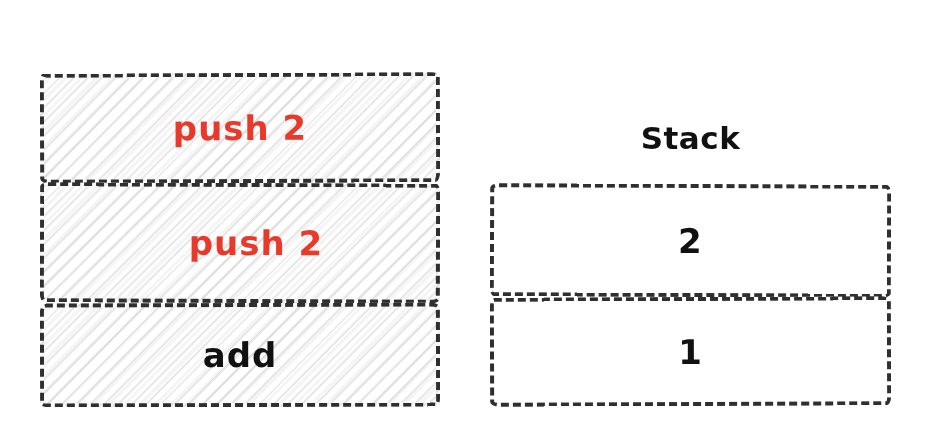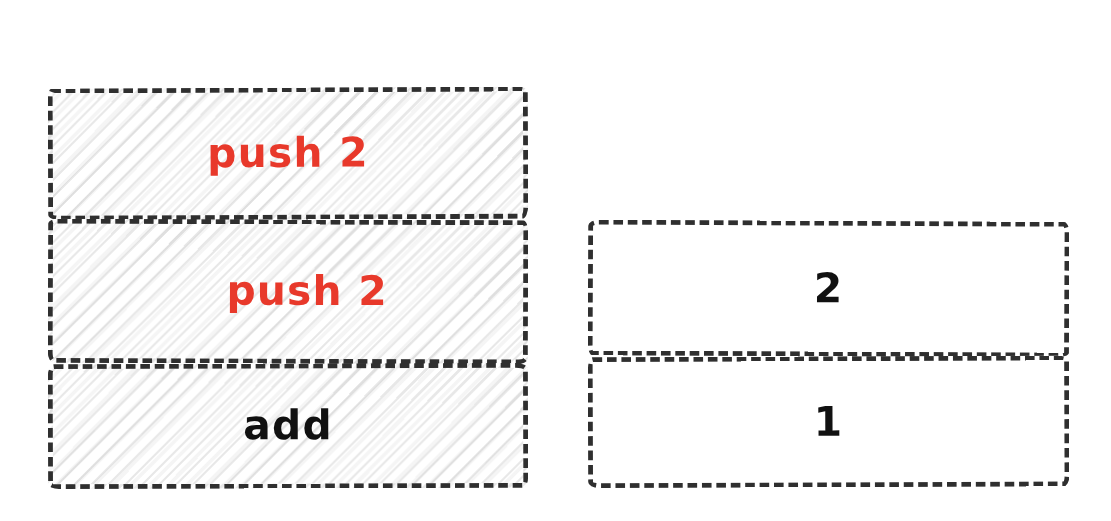--- a/index.html
+++ b/index.html
@@ -74,20 +74,21 @@
     letter-spacing: 1px;
     color: #111111;
   }
 </style>
 </head>
 <body>
 
 <div class="canvas">
 
 
+  <div class="title stack-title">Stack</div>
 
   <div class="box instruction-row instruction-row-1 r1">
     <span class="box-label" style="color: rgb(232, 57, 43);">push 2</span>
   </div>
 
   <div class="box instruction-row instruction-row-2 r2">
     <span class="box-label" style="color: rgb(232, 57, 43); margin-left: 32px;">push 2</span>
   </div>
 
   <div class="box instruction-row instruction-row-3 r3">

